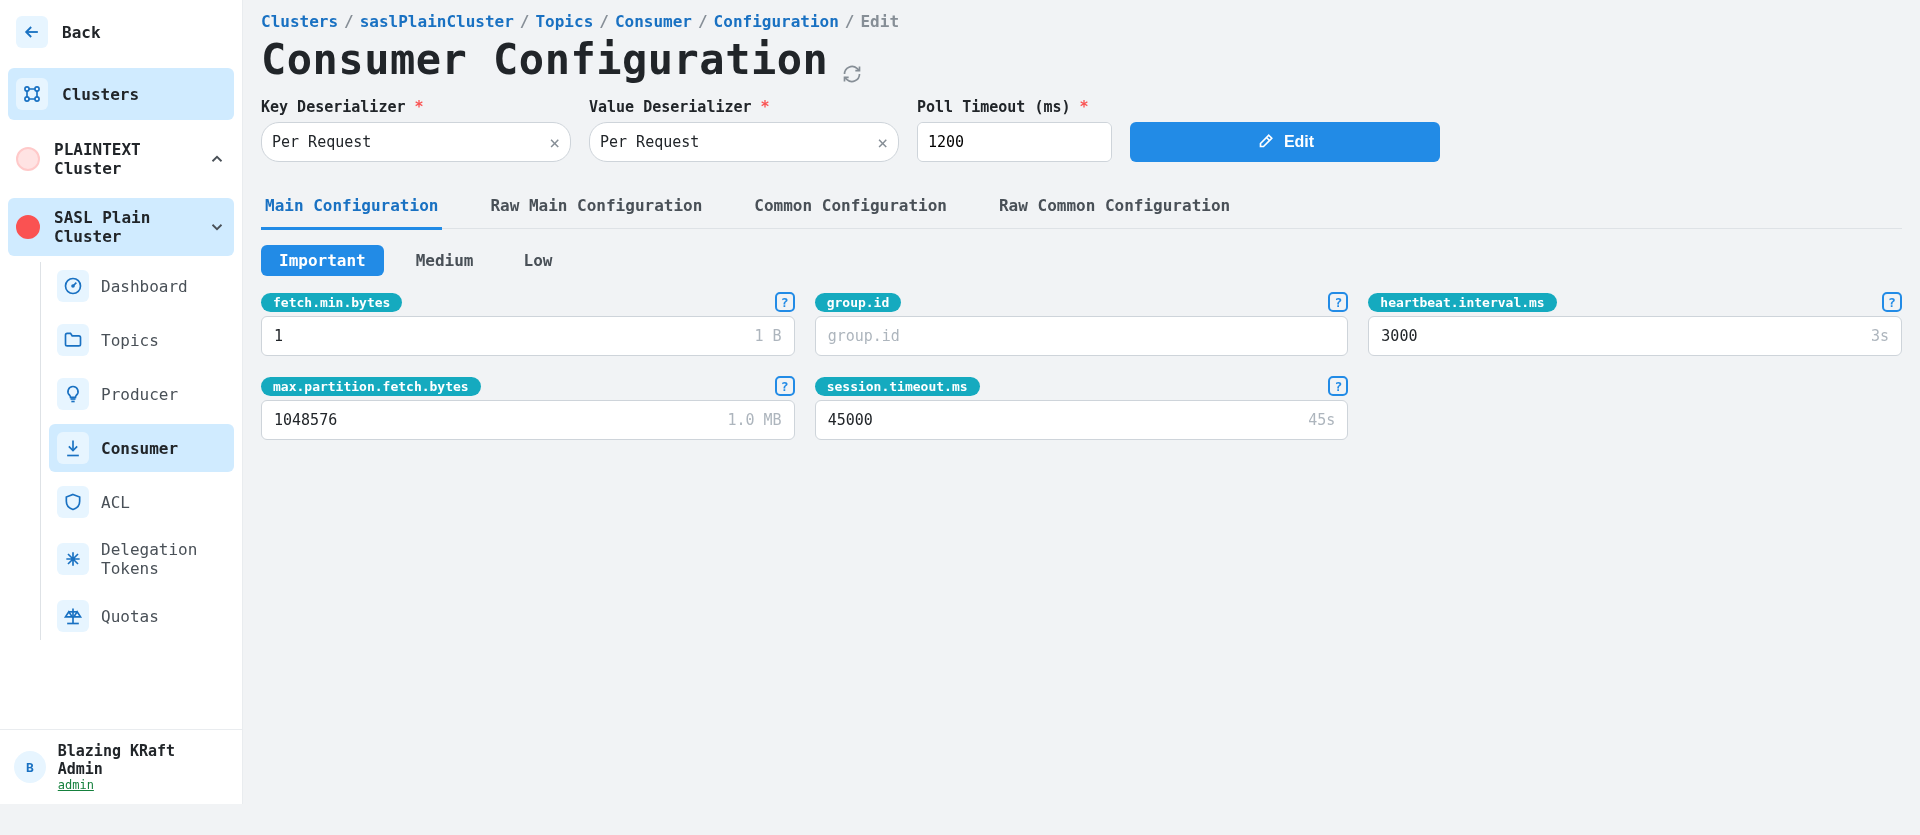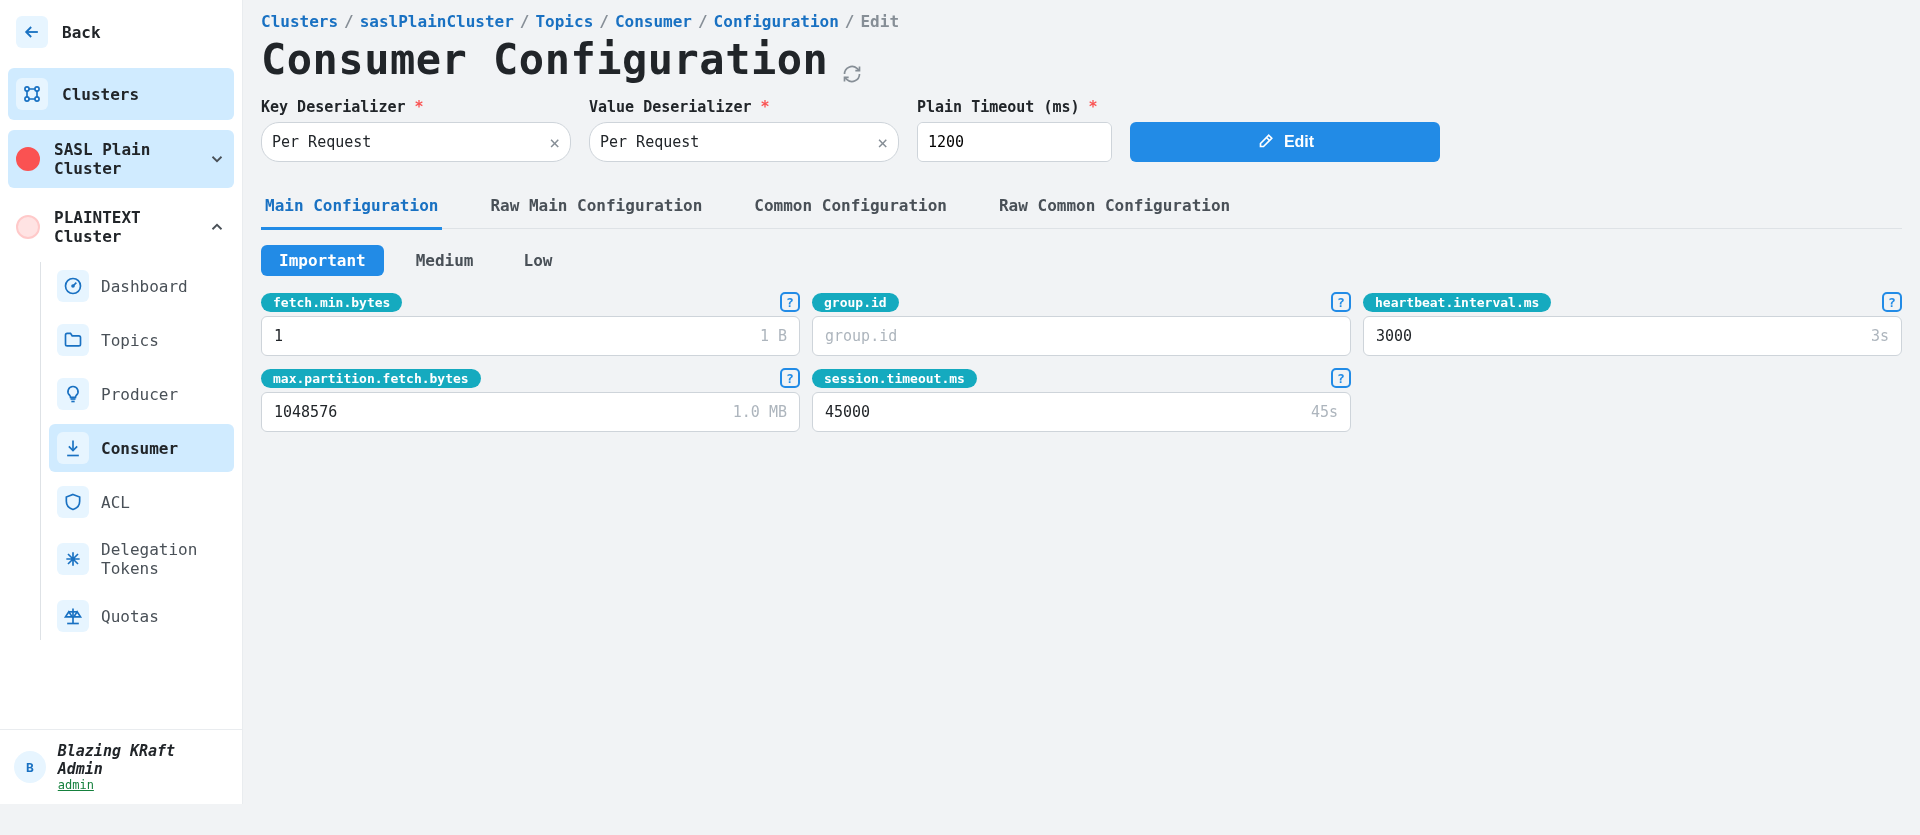--- a/index.html
+++ b/index.html
@@ -16,21 +16,21 @@
     .cluster-item .dot { width:24px; height:24px; border-radius:50%; flex-shrink:0; }
     .cluster-item .spacer { flex:1; }
     .cluster-item .chev { color:#495057; }
     .cluster-item.active { background:#d0ebff; }
     .subnav { margin-left: 32px; border-left: 1px solid #dee2e6; padding-left: 8px; margin-top: 6px; }
     .sub-item { display:flex; align-items:center; gap:12px; padding: 8px 8px; border-radius:6px; cursor:pointer; font-size:16px; color:#495057; margin-top:6px; }
     .sub-item .icon-box { width:32px; height:32px; display:flex; align-items:center; justify-content:center; border-radius:6px; background:#e7f5ff; color:#1971c2; flex-shrink:0; }
     .sub-item.selected { background:#d0ebff; font-weight:600; color:#212529; }
     .sidebar-bottom { border-top:1px solid #e9ecef; padding: 12px 14px; display:flex; align-items:center; gap:12px; }
     .avatar { width:32px; height:32px; border-radius:50%; background:#e7f5ff; color:#1971c2; display:flex; align-items:center; justify-content:center; font-size:13px; font-weight:600; }
-    .user-name { font-style: italic; font-weight:700; font-size:15px; }
+    .user-name { font-weight:700; font-size:15px; }
     .user-role { font-size:12px; color:#15803d;text-decoration:underline; }
     
     .main { flex:1; padding: 12px 18px; overflow-y:auto; }
     .breadcrumb { font-size:16px; font-weight:600; display:flex; flex-wrap:wrap; gap:6px; align-items:center; }
     .breadcrumb a { color:#1971c2; text-decoration:none; cursor:pointer; }
     .breadcrumb .sep { color:#868e96; }
     .breadcrumb .current { color:#868e96; }
     .title-row { display:flex; align-items:flex-end; gap:14px; margin-top:4px; }
     .page-title { font-size:42px; font-weight:800; letter-spacing:0.5px; }
     .refresh-ic { color:#868e96; cursor:pointer; }
@@ -43,21 +43,21 @@
     .select-box .clr { color:#868e96; cursor:pointer; font-size:18px; }
     .num-input-wrap { display:flex; align-items:stretch; width:195px; height:40px; border:1px solid #ced4da; border-radius:6px; background:#fff; overflow:hidden; }
     .num-input-wrap input { border:none; outline:none; padding:0 10px; font-size:15px; flex:1; font-family:inherit; }
     .edit-btn { height:40px; width:310px; background:#228be6; color:#fff; border:none; border-radius:6px; font-size:16px; font-weight:600; cursor:pointer; display:flex; align-items:center; justify-content:center; gap:10px; }
     .tabs { margin-top:26px; border-bottom:1px solid #dee2e6; display:flex; gap:44px; }
     .tab { padding: 8px 4px 12px; font-size:16px; font-weight:600; color:#495057; cursor:pointer; border-bottom:3px solid transparent; margin-bottom:-2px; }
     .tab.active { color:#1971c2; border-bottom-color:#228be6; }
     .chips { display:flex; gap:14px; margin-top:16px; }
     .chip { padding:6px 18px; border-radius:6px; font-size:16px; font-weight:600; cursor:pointer; color:#495057; }
     .chip.active { background:#228be6; color:#fff; }
-    .cards { display:grid; grid-template-columns: repeat(3, 1fr); gap:12px; margin-top:16px; }
+    .cards { display:grid; grid-template-columns: repeat(3, 1fr); gap:20px; margin-top:16px; }
     .card { }
     .card-head { display:flex; align-items:center; justify-content:space-between; }
     .badge { background:#15aabf; color:#fff; font-size:13px; font-weight:700; border-radius:10px; padding:2px 12px; }
     .help { width:20px; height:20px; border:2px solid #228be6; color:#228be6; border-radius:5px; display:flex; align-items:center; justify-content:center; font-size:13px; font-weight:700; cursor:pointer; }
     .card-body { margin-top:4px; height:40px; border:1px solid #ced4da; border-radius:6px; background:#fff; display:flex; align-items:center; padding:0 12px; font-size:15px; }
     .card-body .val { flex:1; }
     .card-body .placeholder { color:#adb5bd; }
     .card-body .hint { color:#adb5bd; }
     svg { display:block; }
   </style>
@@ -86,37 +86,37 @@
               <circle cx="18" cy="6" r="2.5"></circle>
               <circle cx="6" cy="18" r="2.5"></circle>
               <circle cx="18" cy="18" r="2.5"></circle>
               <path d="M8 6h8M6 8v8M18 8v8M8 18h8"></path>
             </svg>
         </span>
         <span>Clusters</span>
       </div>
 
       <div id="clusters-container">
+          <div class="cluster-item">
+            <span class="dot" style="background:#ffe3e3;border:2px solid #ffc9c9;"></span>
+    <span>PLAINTEXT Cluster</span>
+            <span class="spacer"></span>
+    <span class="chev">
+      <svg width="18" height="18" viewBox="0 0 24 24" fill="none" stroke="currentColor" stroke-width="2.4">
+                <path d="M6 15l6-6 6 6"></path>
+              </svg>
+    </span>
+          </div>
           <div class="cluster-item active">
             <span class="dot" style="background:#fa5252;border:2px solid #fa5252;"></span>
     <span>SASL Plain Cluster</span>
             <span class="spacer"></span>
     <span class="chev">
       <svg width="18" height="18" viewBox="0 0 24 24" fill="none" stroke="currentColor" stroke-width="2.4">
                 <path d="M6 9l6 6 6-6"></path>
-              </svg>
-    </span>
-          </div>
-          <div class="cluster-item">
-            <span class="dot" style="background:#ffe3e3;border:2px solid #ffc9c9;"></span>
-    <span>PLAINTEXT Cluster</span>
-            <span class="spacer"></span>
-    <span class="chev">
-      <svg width="18" height="18" viewBox="0 0 24 24" fill="none" stroke="currentColor" stroke-width="2.4">
-                <path d="M6 15l6-6 6 6"></path>
               </svg>
     </span>
           </div>
           <div class="subnav">
             <div class="sub-item">
               <span class="icon-box">
                 <svg width="20" height="20" viewBox="0 0 24 24" fill="none" stroke="currentColor" stroke-width="2">
                   <circle cx="12" cy="12" r="9"></circle>
                   <path d="M12 12l4-4"></path>
                   <circle cx="12" cy="12" r="1.2" fill="currentColor"></circle>
@@ -230,21 +230,21 @@
         </div>
       </div>
       <div class="form-group">
         <label class="form-label"><span>Value Deserializer</span> <span class="req">*</span></label>
         <div class="select-box">
           <span class="val">Per Request</span>
           <span class="clr">×</span>
         </div>
       </div>
       <div class="form-group">
-        <label class="form-label"><span>Plain Timeout (ms)</span> <span class="req">*</span></label>
+        <label class="form-label"><span>Poll Timeout (ms)</span> <span class="req">*</span></label>
         <div class="num-input-wrap">
           <input type="text" value="1200" style="">
 
         </div>
       </div>
       <button class="edit-btn">
         <span>
           <svg width="18" height="18" viewBox="0 0 24 24" fill="none" stroke="currentColor" stroke-width="2.2">
               <path d="M17 3l4 4-11 11H6v-4z"></path>
               <path d="M14 6l4 4"></path>

